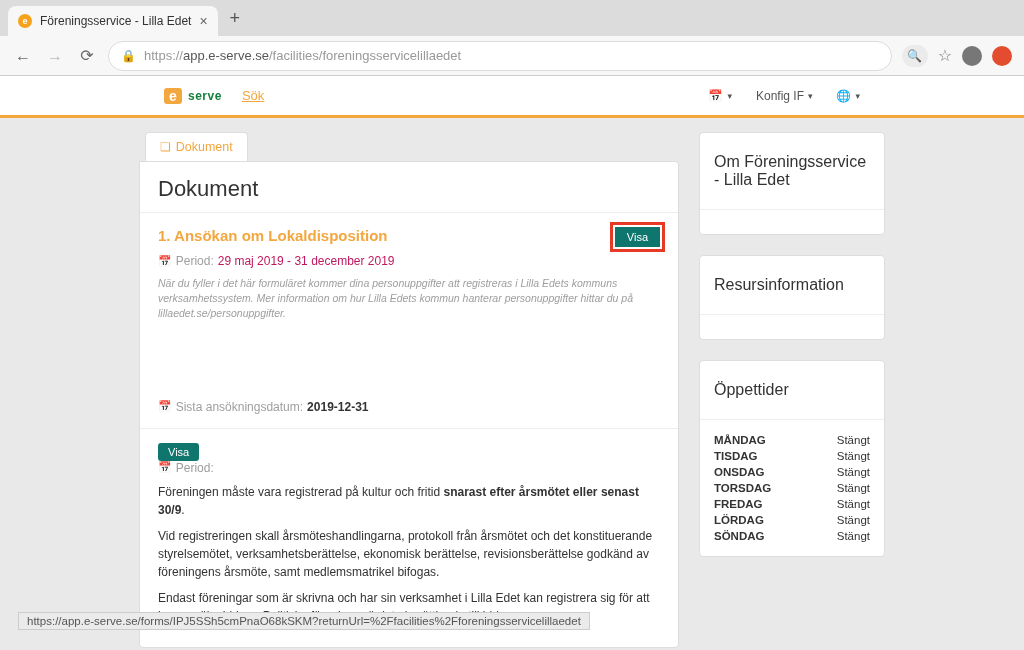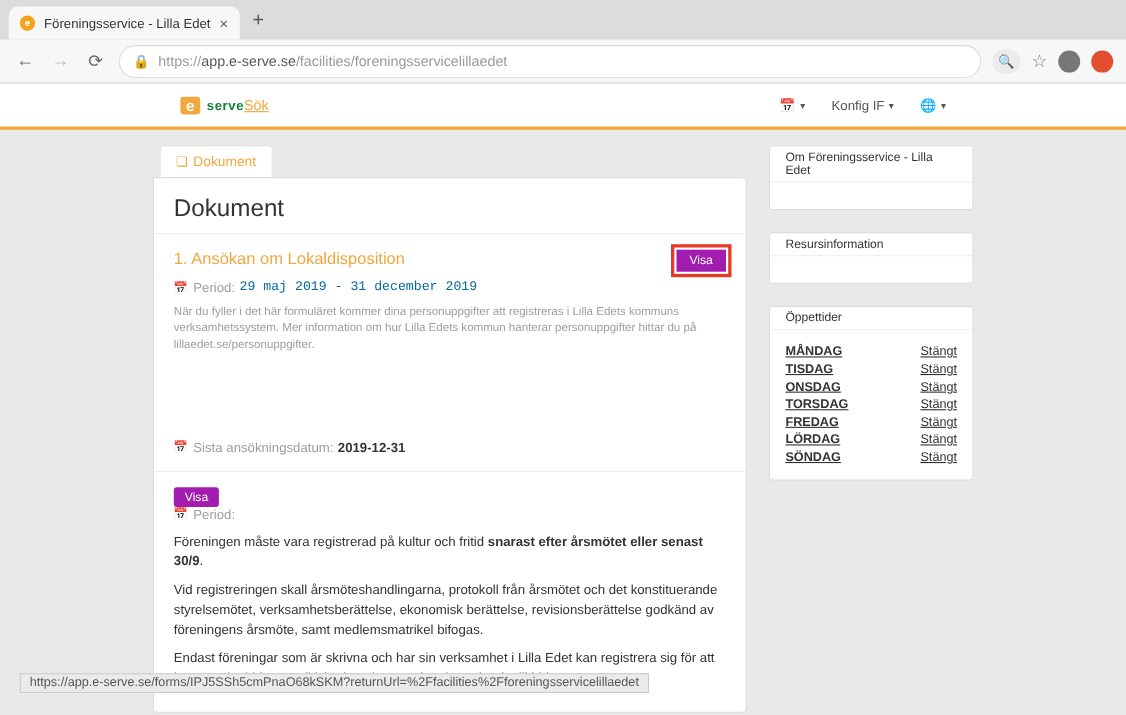--- a/index.html
+++ b/index.html
@@ -63,21 +63,21 @@
     width: 740px; margin: 0 auto; display: flex; align-items: center;
     justify-content: space-between; width: 100%; padding: 0 140px;
   }
   .logo { display: flex; align-items: center; gap: 6px; }
   .logo-mark {
     background: #f3a73f; color: #fff; font-weight: bold;
     font-size: 14px; width: 18px; height: 16px; border-radius: 3px;
     display: flex; align-items: center; justify-content: center;
   }
   .logo-text { color: #15803d; font-weight: 700; font-size: 12px; letter-spacing: .5px; }
-  .sok-link { color: #f3a73f; text-decoration: underline; font-size: 13px; }
+  .sok-link { color: #f3a73f; text-decoration: underline; font-size: 13px; margin-left: 20px; }
   .header-right { display: flex; align-items: center; gap: 24px; color: #555; font-size: 12px; }
   .header-right .item { display: flex; align-items: center; gap: 4px; }
   .caret-sm { font-size: 9px; }
 
   
   .page-area { padding: 14px 0 0 0; }
   .container {
     width: 746px; margin: 0 auto; display: flex; gap: 20px;
     align-items: flex-start;
   }
@@ -100,45 +100,45 @@
   .main-panel h1 {
     font-size: 22px; font-weight: 500; color: #333;
     padding: 14px 18px 10px; border-bottom: 1px solid #eee;
   }
   .doc-item {
     padding: 14px 18px 14px; border-bottom: 1px solid #eee;
     font-size: 12px; color: #333;
   }
   .doc-item:last-child { border-bottom: none; }
   .doc-head { display: flex; justify-content: space-between; align-items: flex-start; }
-  .doc-title { color: #f3a73f; font-size: 15px; font-weight: 400; margin-bottom: 10px; text-align: right; }
+  .doc-title { color: #f3a73f; font-size: 15px; font-weight: 700; margin-bottom: 10px; text-align: right; }
   .visa-btn {
-    background: #a21caf; color: #fff; font-size: 11px;
+    background: #0f766e; color: #fff; font-size: 11px;
     padding: 3px 10px; border-radius: 3px; border: none;
   }
   .visa-btn.highlight { outline: 3px solid #e63a27; outline-offset: 2px; border-radius: 0; padding: 4px 12px; }
   .meta-line { color: #9e9e9e; margin-bottom: 8px; display: flex; align-items: center; gap: 4px; }
-  .meta-line .val { color: #0369a1; font-family: Liberation Mono, monospace; }
+  .meta-line .val { color: #be185d; }
   .cal-icon { color: #aaa; font-size: 11px; }
   .desc { margin-bottom: 8px; line-height: 1.5; }
   .desc b { font-weight: 700; }
   .note {
-    color: #9e9e9e; font-size: 10.5px; line-height: 1.45;
+    font-style: italic; color: #9e9e9e; font-size: 10.5px; line-height: 1.45;
     margin: 4px 0 8px;
   }
   .spacer-tall { height: 70px; }
   .deadline { color: #9e9e9e; display: flex; align-items: center; gap: 4px; }
   .deadline .val { color: #333; font-weight: 600; }
 
   
   .side-panel h3 {
-    font-size: 11px; font-weight: 500; color: #333;
-    padding: 4px 14px; border-bottom: 1px solid #eee;
-  }
-  .side-panel .body { padding: 12px 14px; font-size: 12px; text-decoration: underline; }
+    font-size: 16px; font-weight: 500; color: #333;
+    padding: 20px 14px; border-bottom: 1px solid #eee;
+  }
+  .side-panel .body { padding: 12px 14px; font-size: 12px; }
   .hours-row {
     display: flex; justify-content: space-between;
     padding: 2px 0; font-size: 11.5px; color: #333;
   }
   .hours-row .day { font-weight: 700; text-transform: uppercase; }
   .empty-body { height: 20px; }
 
   
   .status-bar {
     position: absolute; bottom: 20px; left: 18px; background: #ebebeb;

